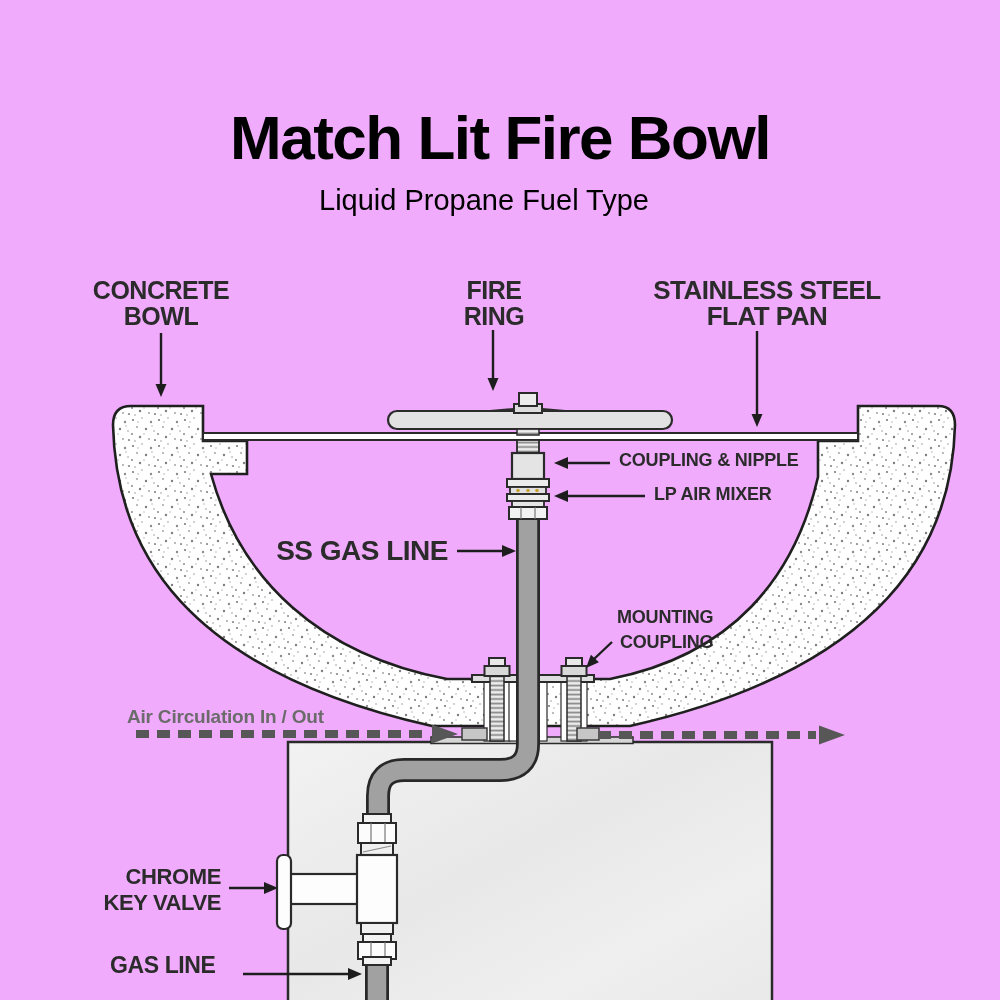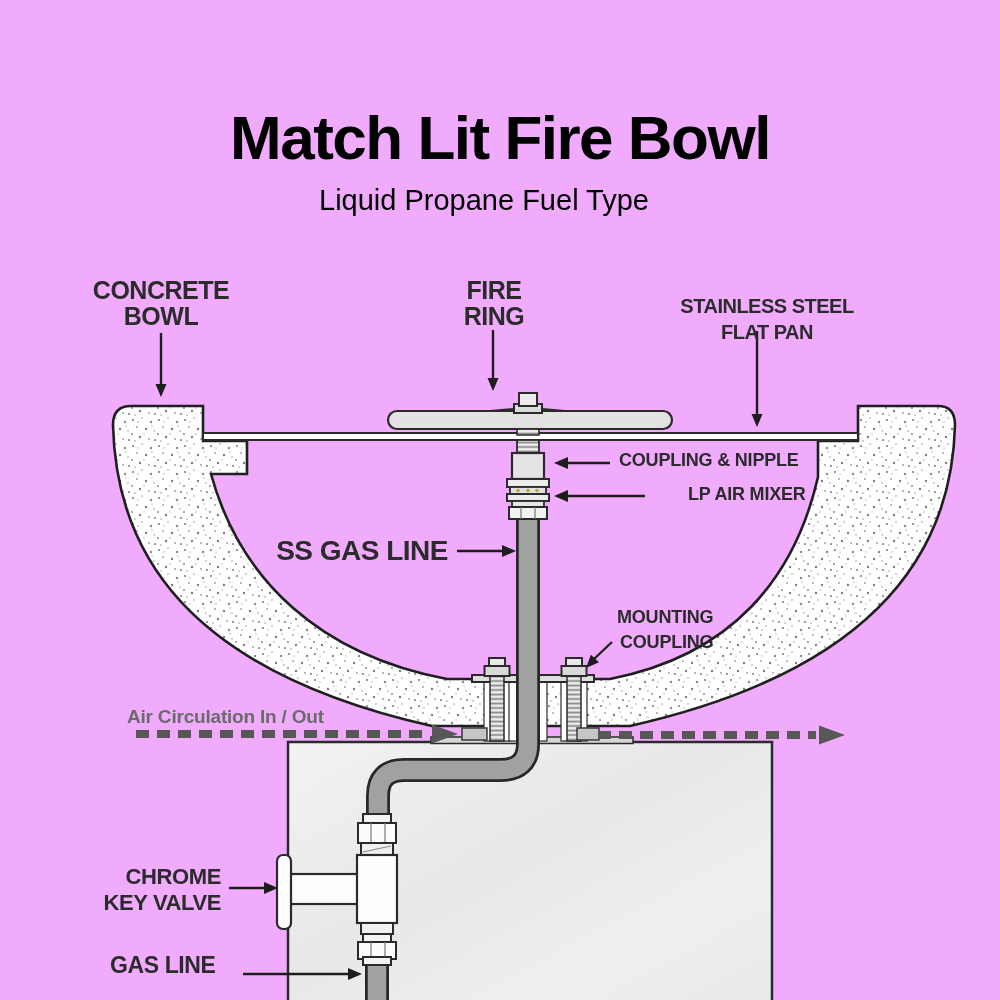--- a/index.html
+++ b/index.html
@@ -7,23 +7,23 @@
          font-family:"Liberation Sans",sans-serif;color:#2b2b2b;}
   #diagram-svg{position:absolute;left:0;top:0;width:1000px;height:1000px;}
   .lbl{position:absolute;font-weight:700;color:#2b2b2b;white-space:nowrap;}
   .lbl-title{left:0;width:1000px;top:102px;text-align:center;font-size:62px;font-weight:700;
              letter-spacing:-1.5px;color:#000;}
   .lbl-subtitle{left:0;width:968px;top:184px;text-align:center;font-size:29px;font-weight:400;
                 letter-spacing:0;color:#000;}
   .lbl-2line{line-height:26px;text-align:center;}
   .lbl-concrete{left:36px;width:250px;top:277px;font-size:25px;letter-spacing:-0.5px;}
   .lbl-firering{left:369px;width:250px;top:277px;font-size:25px;letter-spacing:-0.5px;}
-  .lbl-flatpan{left:642px;width:250px;top:277px;font-size:20px;letter-spacing:-0.5px;margin-top:16px;}
+  .lbl-flatpan{left:642px;width:250px;top:277px;font-size:26px;letter-spacing:-0.5px;}
   .lbl-coupling{left:619px;top:450px;font-size:18px;letter-spacing:-0.2px;}
-  .lbl-lpmixer{left:654px;top:484px;font-size:18px;letter-spacing:-0.2px;margin-left:34px;}
+  .lbl-lpmixer{left:654px;top:484px;font-size:18px;letter-spacing:-0.2px;}
   .lbl-ssgas{left:198px;width:250px;top:535px;text-align:right;font-size:28px;letter-spacing:-0.5px;}
   .lbl-mounting{left:617px;top:605px;font-size:18px;line-height:25px;text-align:right;letter-spacing:-0.2px;}
   .lbl-airc{left:127px;top:706px;font-size:19px;color:#6b6b6b;letter-spacing:-0.2px;}
   .lbl-chrome{left:41px;width:180px;top:864px;text-align:right;font-size:22px;line-height:26px;letter-spacing:-0.4px;}
   .lbl-gasline{left:110px;top:952px;font-size:23px;letter-spacing:-0.4px;}
 </style>
 </head>
 <body>
 
 <div id="stage">

